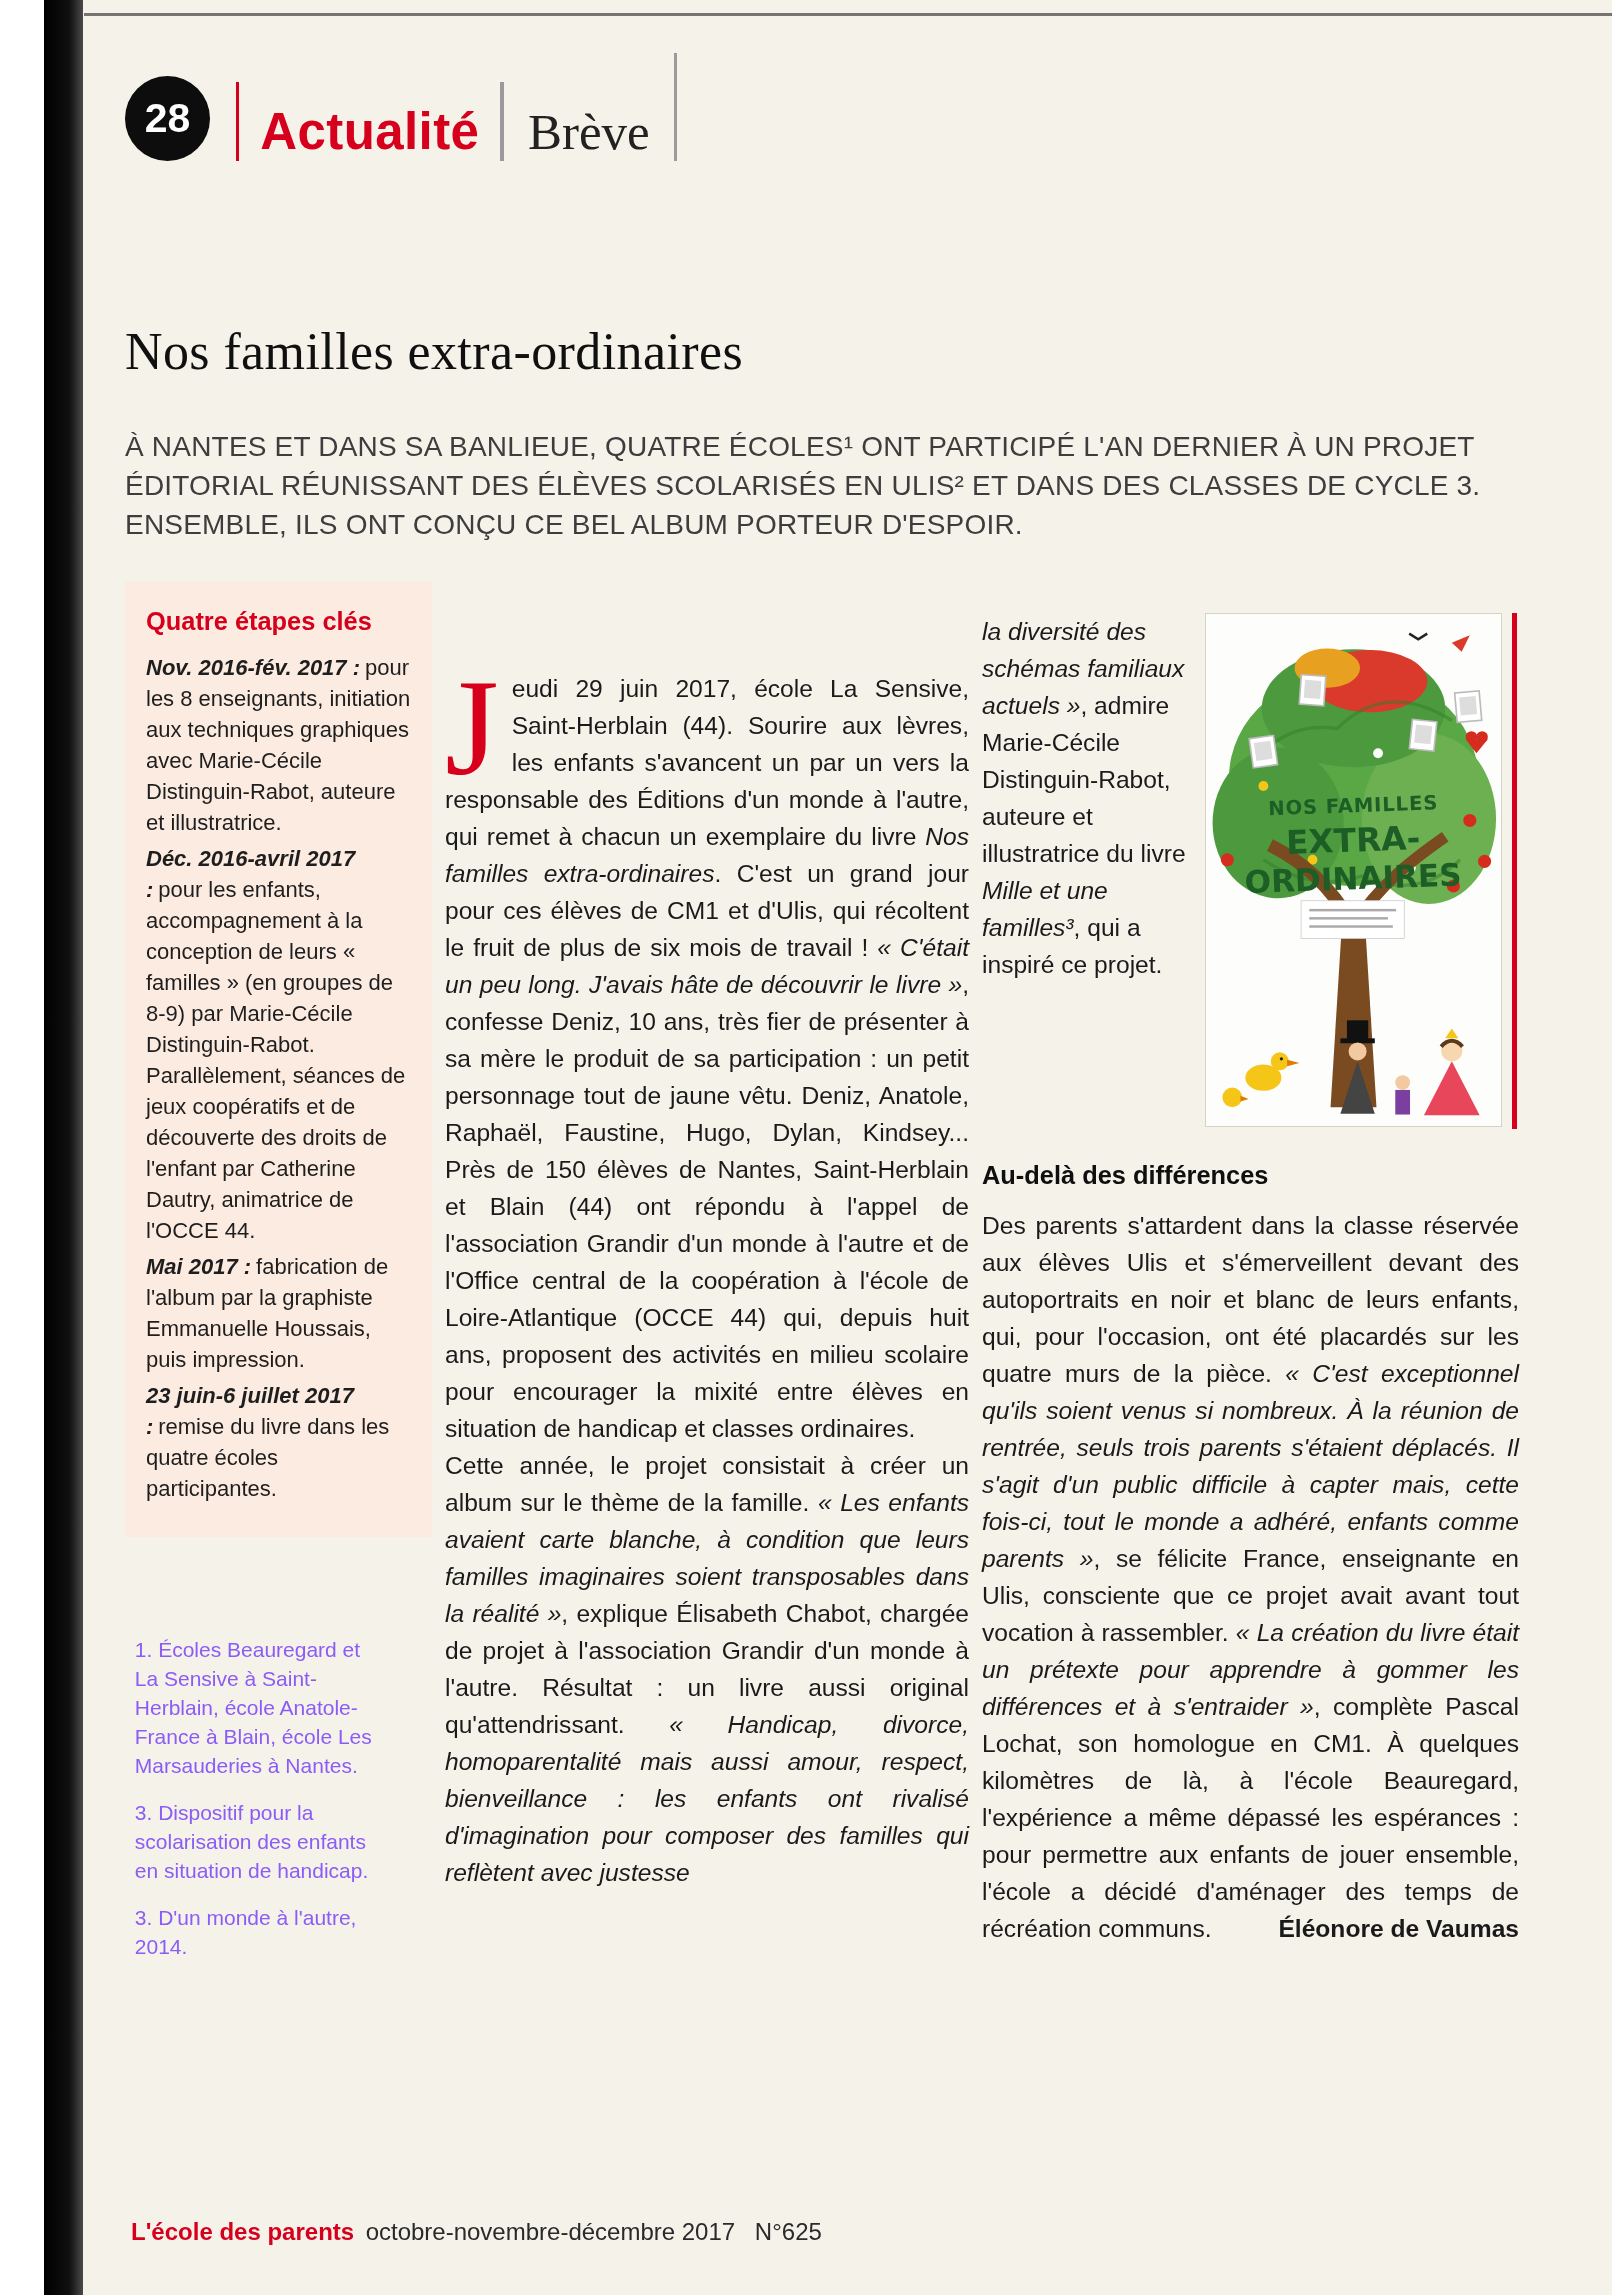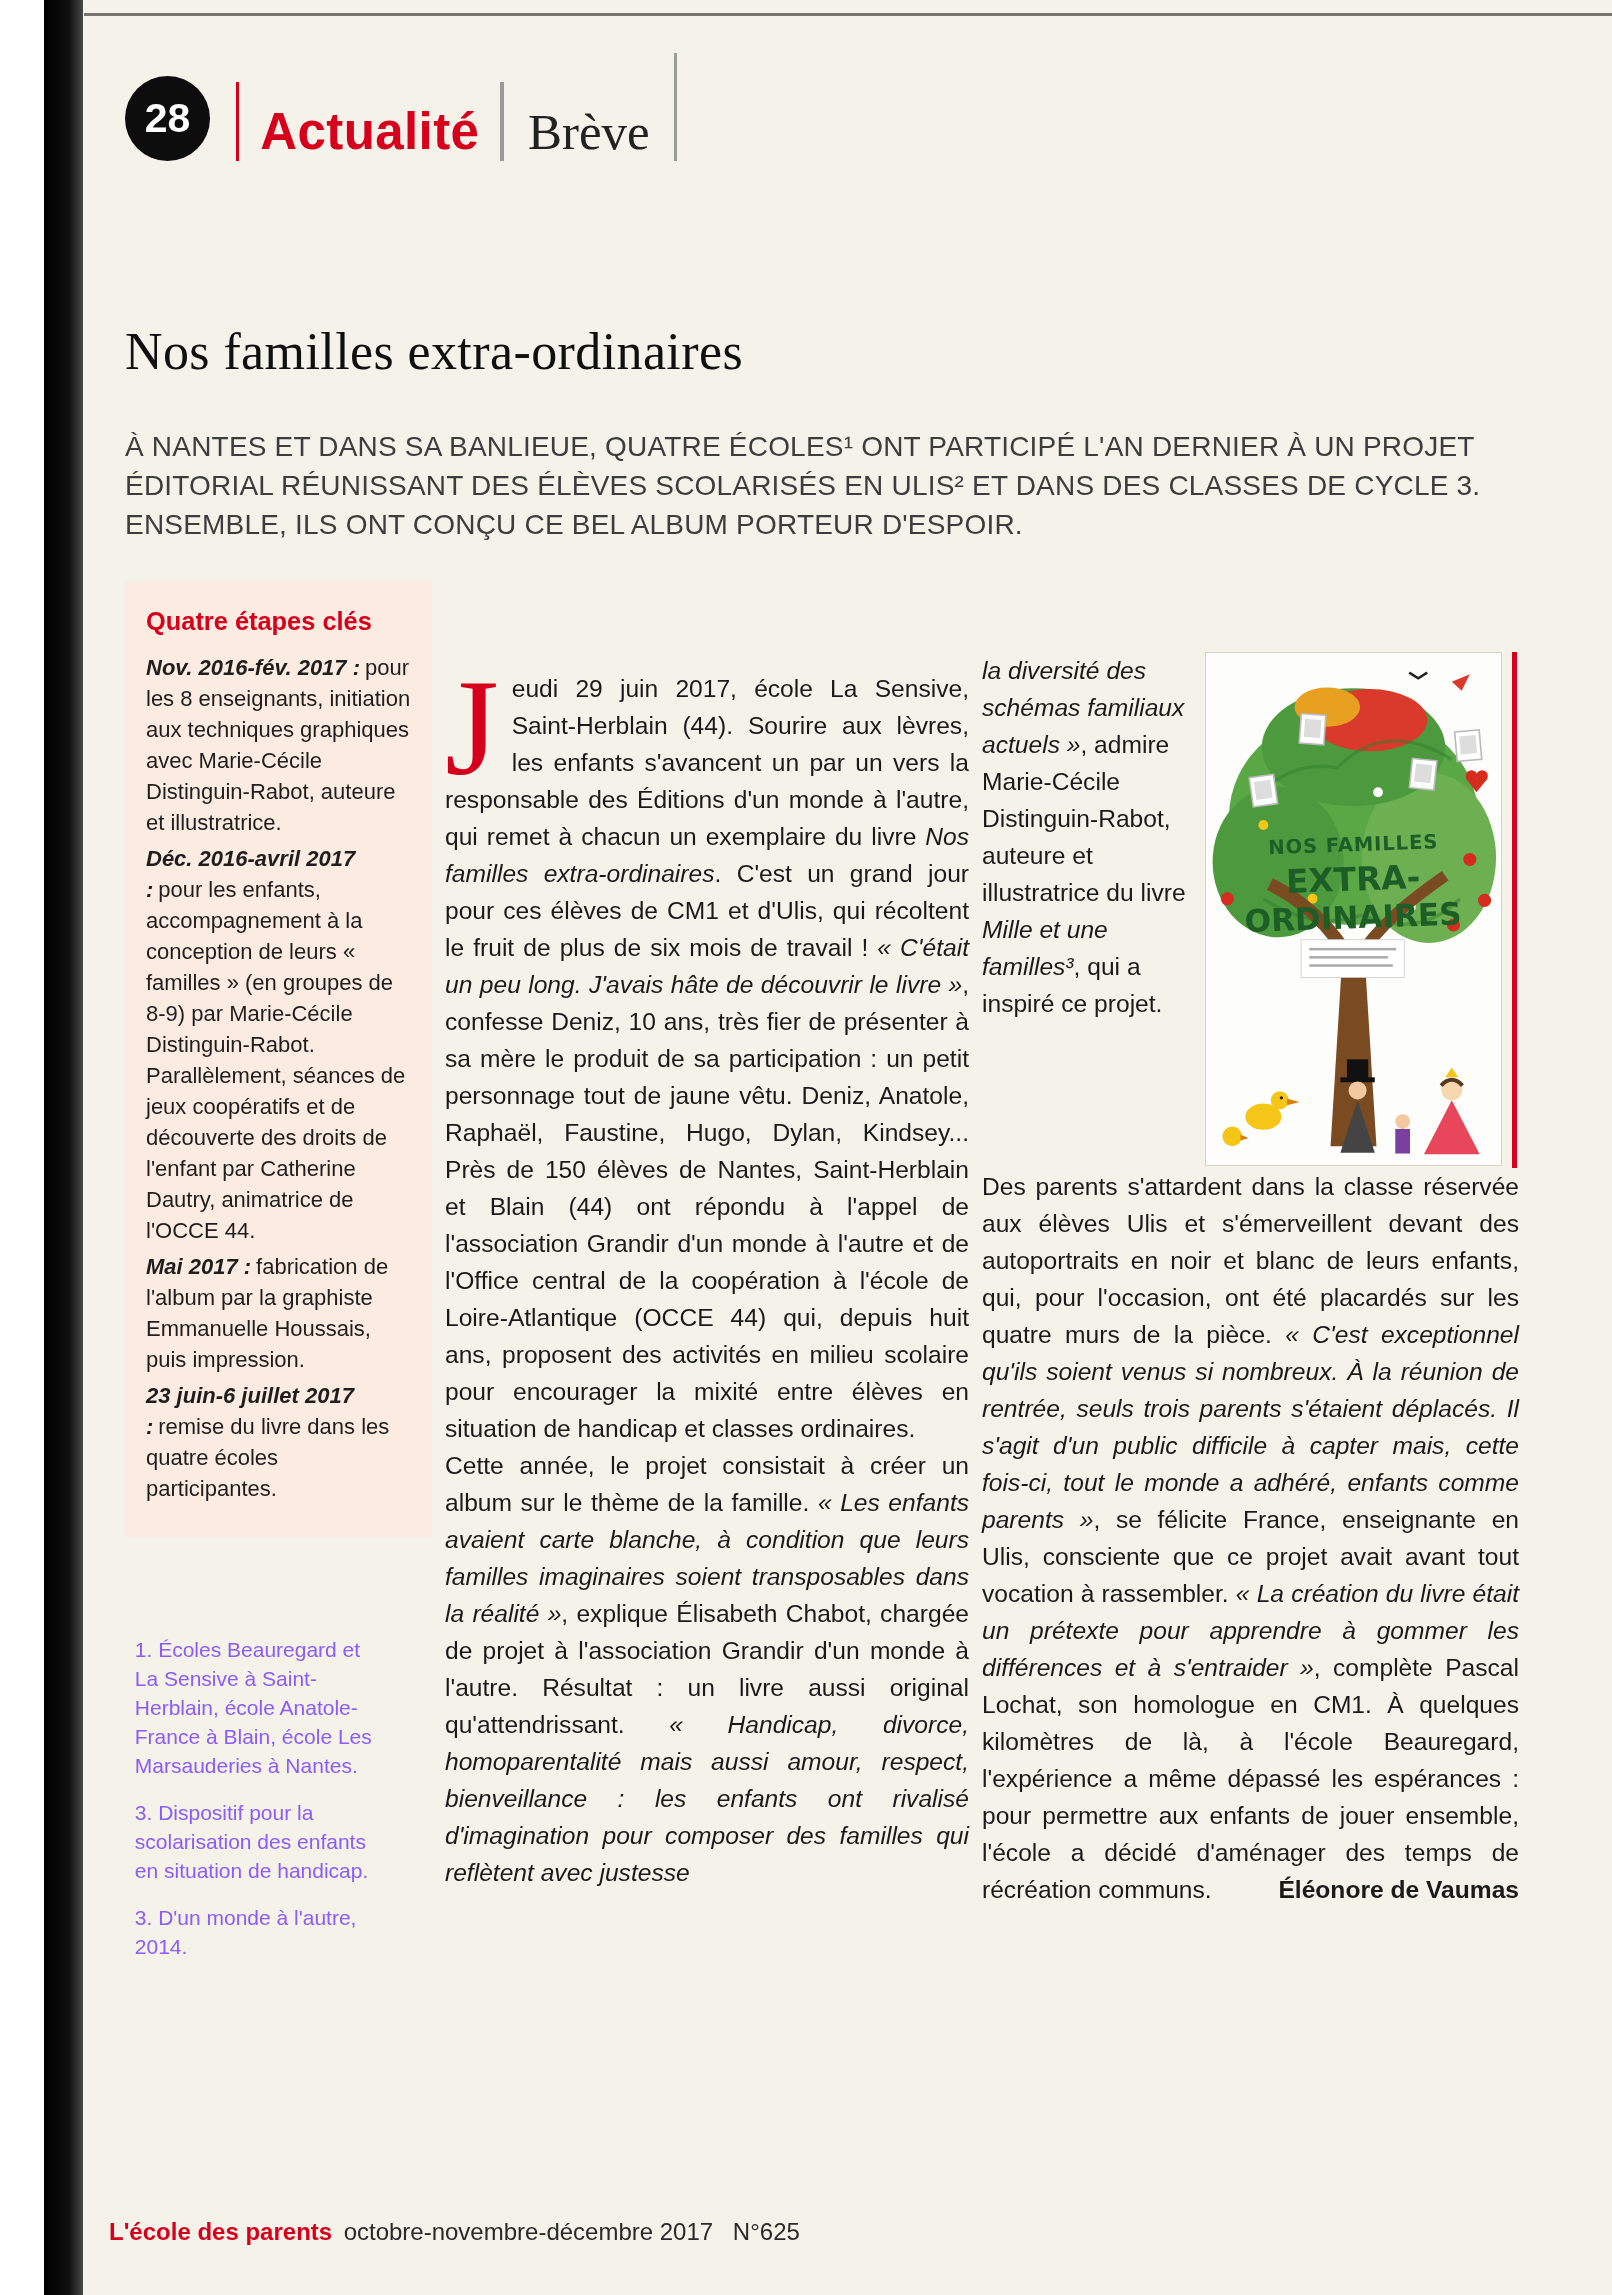--- a/index.html
+++ b/index.html
@@ -63,21 +63,21 @@
   .top-row { display:flex; align-items:flex-start; }
   .continuation { width:205px; flex:none; text-align:left; }
   .book-cover { margin:0 0 0 18px; flex:none; width:295px; height:512px; background:#fdfdfb; border:0.8px solid #d6d2c8; }
   .accent-rule { width:4.9px; height:516px; background:#d6001c; margin-left:9.8px; flex:none; }
   .subhead { font-weight:bold; font-size:25.4px; margin:28px 0 13px 0; color:#0f0f0f; }
   .right-body { text-align:justify; }
   .right-body p { margin:0; }
   .byline { text-align:right; font-weight:bold; margin-top:-37px; line-height:37px; font-size:24.6px; }
 
   
-  .footer { position:absolute; left:109px; top:2218px; display:flex; align-items:baseline; gap:11.5px; font-size:24px; }
+  .footer { position:absolute; left:131px; top:2218px; display:flex; align-items:baseline; gap:11.5px; font-size:24px; }
   .magazine-name { color:#d6001c; font-weight:bold; }
   .issue-date, .issue-number { color:#2a2a2a; }
   .issue-number { margin-left:8.2px; }
 </style>
 </head>
 <body>
 
 <div class="page">
 
   <div class="white-edge"></div>
@@ -214,20 +214,21 @@
                 <polygon points="300,546 266,612 334,612" fill="#e8465a"></polygon>
                 <circle cx="300" cy="533" r="13" fill="#f6d7b0"></circle>
                 <path d="M287,528 q13,-14 26,0" stroke="#5a3a1a" stroke-width="5" fill="none"></path>
                 <polygon points="292,518 300,506 308,518" fill="#f5c518"></polygon>
               </g>
             </svg>
           </figure>
           <div class="accent-rule"></div>
         </div>
 
+        <h4 class="subhead">Au-delà des différences</h4>
         <div class="right-body">
           <p><span>Des parents s'attardent dans la classe réservée aux élèves Ulis et s'émerveillent devant des autoportraits en noir et blanc de leurs enfants, qui, pour l'occasion, ont été placardés sur les quatre murs de la pièce. </span><span class="seg-i">« C'est exceptionnel qu'ils soient venus si nombreux. À la réunion de rentrée, seuls trois parents s'étaient déplacés. Il s'agit d'un public difficile à capter mais, cette fois-ci, tout le monde a adhéré, enfants comme parents »</span><span>, se félicite France, enseignante en Ulis, consciente que ce projet avait avant tout vocation à rassembler. </span><span class="seg-i">« La création du livre était un prétexte pour apprendre à gommer les différences et à s'entraider »</span><span>, complète Pascal Lochat, son homologue en CM1. À quelques kilomètres de là, à l'école Beauregard, l'expérience a même dépassé les espérances : pour permettre aux enfants de jouer ensemble, l'école a décidé d'aménager des temps de récréation communs.</span></p>
           <div class="byline">Éléonore de Vaumas</div>
         </div>
       </div>
 
     </div>
   </div>
 
   <div class="footer">

